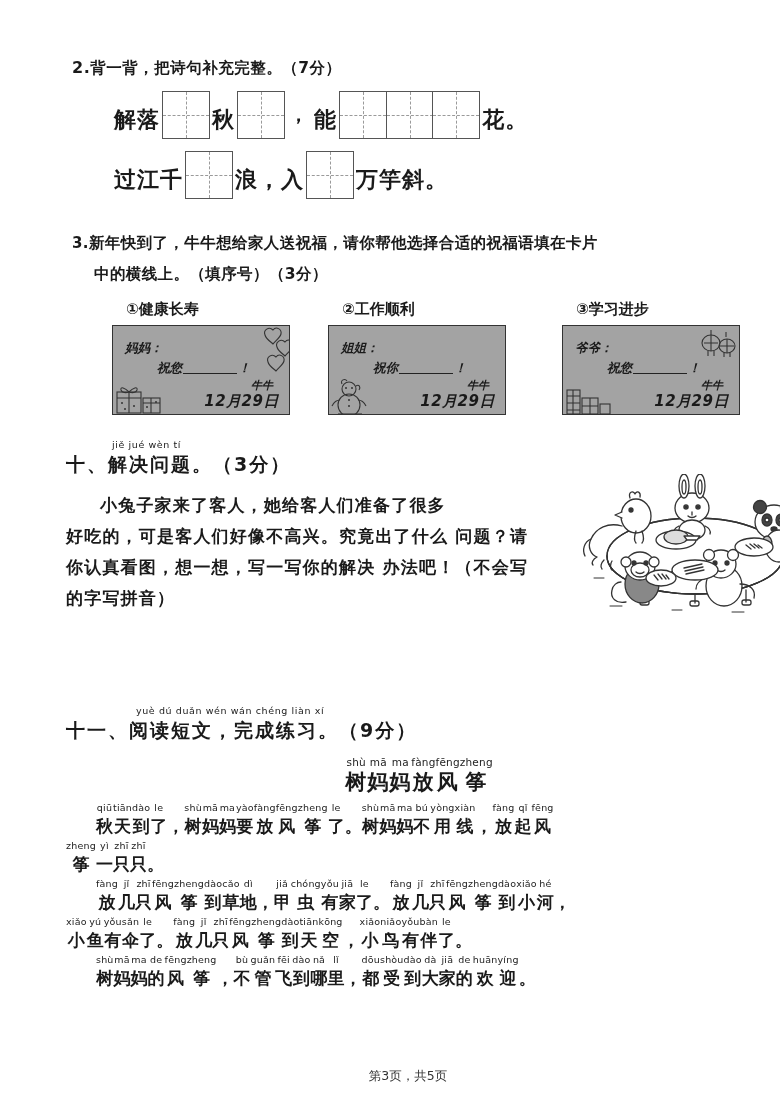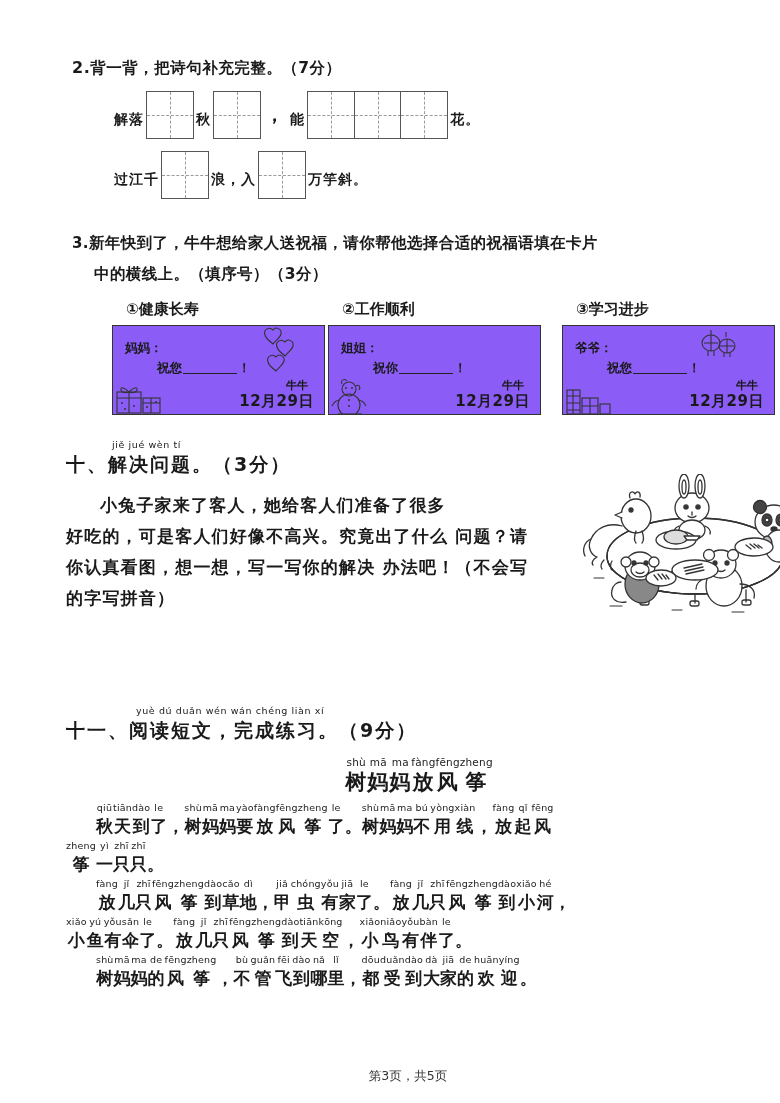--- a/index.html
+++ b/index.html
@@ -17,21 +17,21 @@
   .hanzi { font-family:"DejaVu Sans","Liberation Sans",sans-serif; font-weight:600; }
   .qnum { font-weight:bold; font-size:15px; }
 
   
   #q2 { position:absolute; left:72px; top:58px; width:700px; }
   .q2-head { font-size:15.5px; letter-spacing:.5px; }
   .q2-head .qnum { font-size:16px; }
   .q2-line { display:flex; align-items:center; margin-left:40px; height:56px; }
   .q2-line.l1 { margin-top:8px; }
   .q2-line.l2 { margin-top:4px; }
-  .q2-line .ch { font-size:14px; font-weight:600; padding:0 2px; letter-spacing:1px;margin-top:9px; }
+  .q2-line .ch { font-size:22px; font-weight:600; padding:0 2px; letter-spacing:1px;margin-top:9px; }
   .q2-line .punc { font-size:19px; padding:0 4px; }
 
   
   .tzg { width:48px; height:48px; border:1.4px solid #555; position:relative; box-sizing:border-box; background:#fff; }
   .tzg::before, .tzg::after { content:""; position:absolute; }
   .tzg::before { left:50%; top:0; bottom:0; width:0; border-left:1px dashed #9a9a9a; }
   .tzg::after  { top:50%; left:0; right:0; height:0; border-top:1px dashed #9a9a9a; }
   .tzg-group { display:flex; }
   .tzg-group .tzg + .tzg { border-left-width:1.4px; margin-left:-1.4px; }
 
@@ -40,22 +40,22 @@
   .q3-head { font-size:15.5px; line-height:31px; letter-spacing:.4px; }
   .q3-head .l2 { margin-left:22px; display:block; }
 
   .cards { position:absolute; left:40px; top:72px; width:670px; }
   .card-col { position:absolute; top:0; }
   .card-col.c1 { left:0; }
   .card-col.c2 { left:216px; }
   .card-col.c3 { left:450px; }
   .card-opt { font-size:15px; font-weight:600; margin-bottom:6px; padding-left:14px; white-space:nowrap; }
   .card {
-    width:213px; height:90px; border:1.4px solid #333; position:relative;
-    box-sizing:border-box; background:#8b5cf6; overflow:hidden;
+    width:178px; height:90px; border:1.4px solid #333; position:relative;
+    box-sizing:border-box; background:#a3a3a3; overflow:hidden;font-style:italic;
   }
   .card .to { position:absolute; left:12px; top:14px; font-size:12.5px; font-weight:700; }
   .card .wish { position:absolute; left:44px; top:34px; font-size:12.5px; font-weight:700; white-space:nowrap; }
   .card .wish .blank { display:inline-block; width:54px; border-bottom:1.6px solid #222; margin:0 1px; vertical-align:-2px; }
   .card .sig { position:absolute; right:16px; top:52px; font-size:11px; font-weight:700; }
   .card .date { position:absolute; right:10px; top:66px; font-size:15px; font-weight:700; letter-spacing:.5px; }
 
   
   #s10 { position:absolute; left:66px; top:452px; width:700px; }
   .sec-head { position:relative; font-size:19px; font-weight:bold; letter-spacing:2px; white-space:nowrap; }
@@ -721,21 +721,21 @@
           </span>
           <span class="u">
             <span class="p">&nbsp;</span>
             <span class="c">，</span>
           </span>
           <span class="u">
             <span class="p">dōu</span>
             <span class="c">都</span>
           </span>
           <span class="u">
-            <span class="p">duǎn</span>
+            <span class="p">shòu</span>
             <span class="c">受</span>
           </span>
           <span class="u">
             <span class="p">dào</span>
             <span class="c">到</span>
           </span>
           <span class="u">
             <span class="p">dà</span>
             <span class="c">大</span>
           </span>

